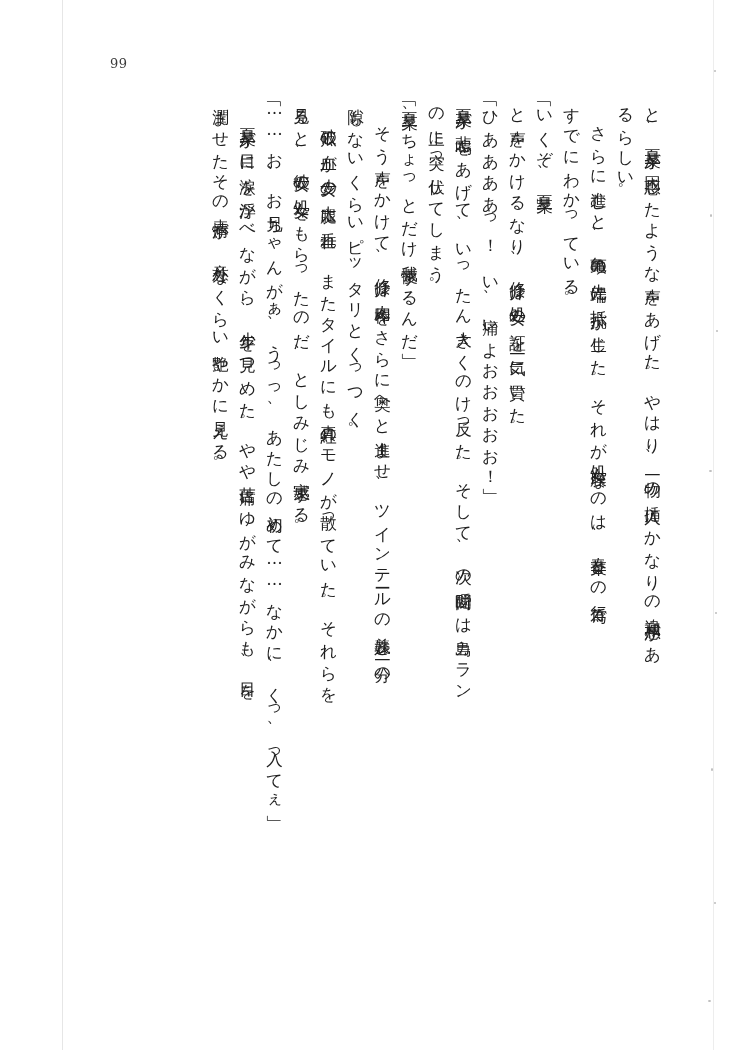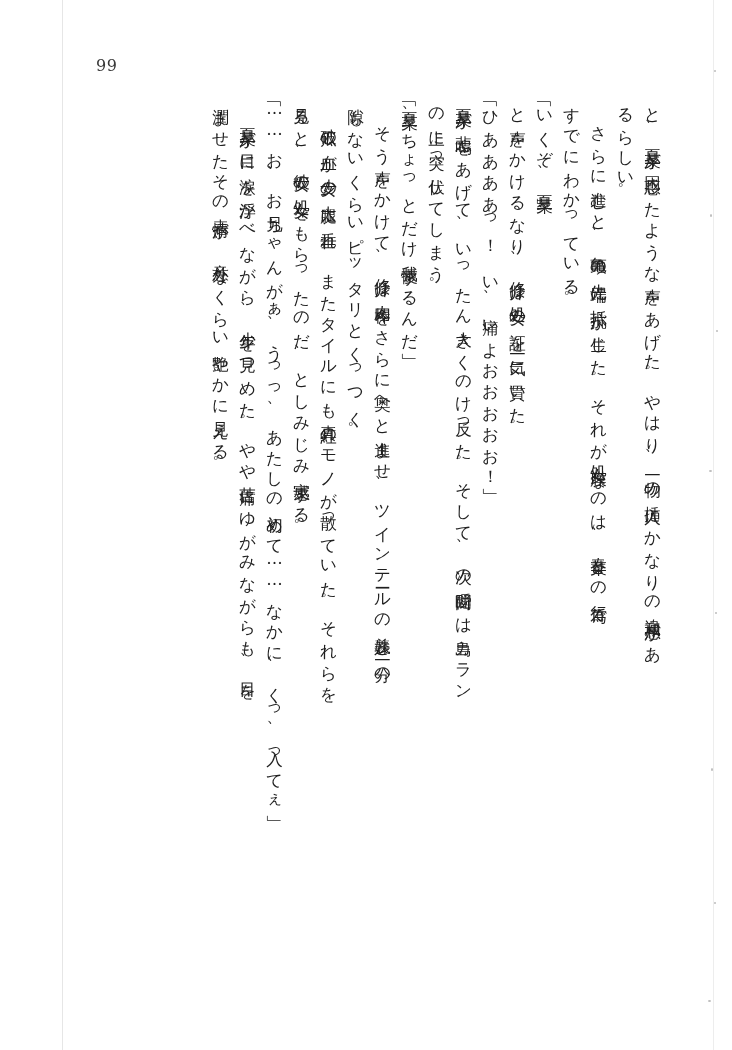--- a/index.html
+++ b/index.html
@@ -40,23 +40,23 @@
     right: 18px;
     top: 0;
     width: 1px;
     height: 1050px;
     background: #ededed;
   }
 
   
   .folio {
     position: absolute;
-    left: 96px;
+    left: 110px;
     top: 56px;
-    font-size: 16px;
+    font-size: 13px;
     letter-spacing: 0.5px;
     color: #3a3a3a;
     font-family: "DejaVu Serif", "Liberation Serif", serif;
   }
 
   
   .textblock {
     position: absolute;
     top: 96px;
     left: 84px;

